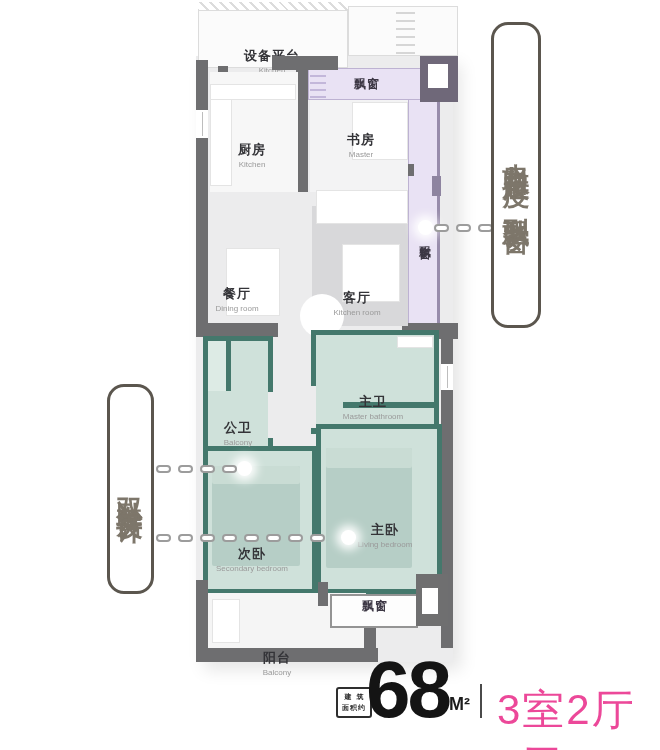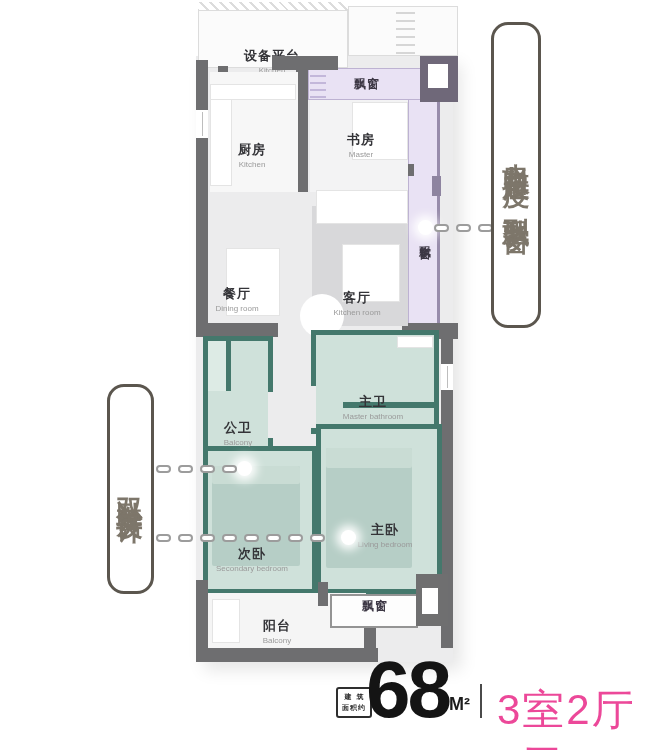--- a/index.html
+++ b/index.html
@@ -163,21 +163,21 @@
   <div class="en">Master bathroom</div>
 </div>
 <div class="room-label" style="left:252px;top:524px;">
   <div class="zh">次卧</div>
   <div class="en">Secondary bedroom</div>
 </div>
 <div class="room-label" style="left:385px;top:500px;">
   <div class="zh">主卧</div>
   <div class="en">Living bedroom</div>
 </div>
-<div class="room-label" style="left:277px;top:596px;">
+<div class="room-label" style="left:277px;top:628px;">
   <div class="zh">阳台</div>
   <div class="en">Balcony</div>
 </div>
 
 <div class="glow-dot" style="left:418px;top:220px;"></div>
 <div class="pill-row" style="left:434px;top:224px;">
   <div class="pill"></div>
     <div class="pill"></div>
     <div class="pill"></div>
 </div>

